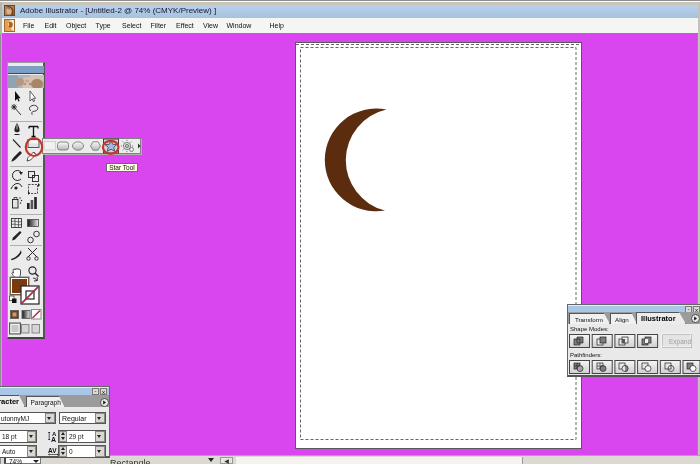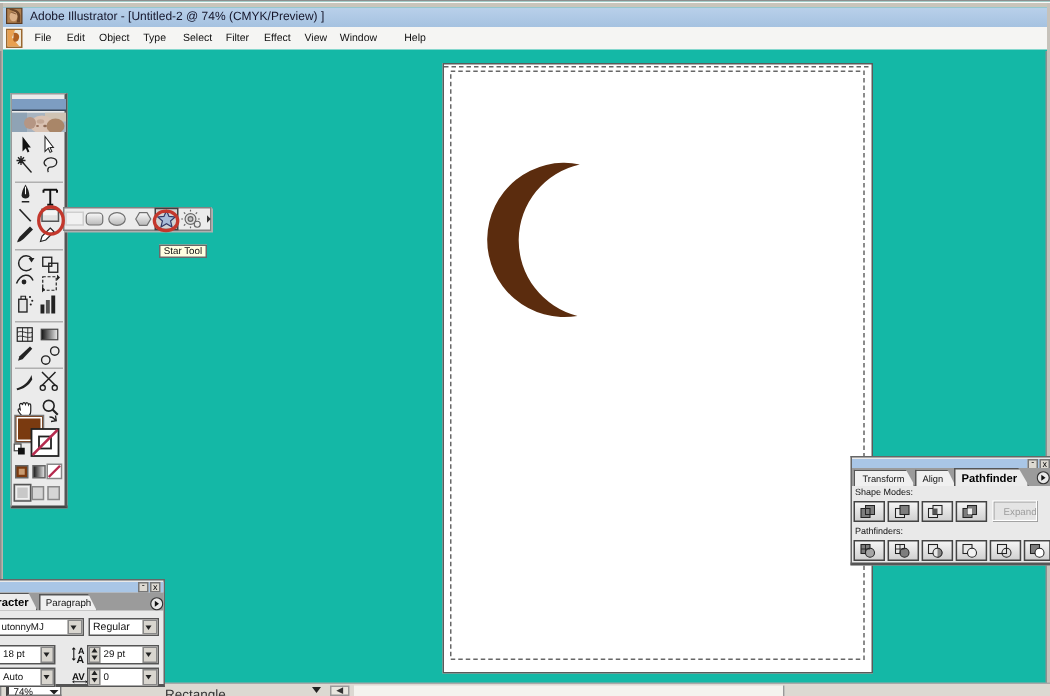--- a/index.html
+++ b/index.html
@@ -1,17 +1,17 @@
 <!DOCTYPE html>
 <html><head><meta charset="utf-8">
 <style>
 *{margin:0;padding:0;box-sizing:border-box}
 html,body{width:700px;height:464px;overflow:hidden;background:#fff;font-family:"Liberation Sans",sans-serif}
 .abs{position:absolute}
-#stage{position:relative;width:700px;height:464px;background:#14b8a6}
+#stage{position:relative;width:700px;height:464px;background:#d946ef}
 
 #fr-top1{left:0;top:0;width:700px;height:1px;background:#8e8e8e}
 #fr-top2{left:0;top:1px;width:700px;height:1px;background:#fafafa}
 #fr-top3{left:0;top:2px;width:700px;height:3px;background:#c9c5bb}
 #fr-left{left:0;top:2px;width:2px;height:462px;background:#b8b4ac}
 #fr-left2{left:0;top:34px;width:1px;height:430px;background:#8e8e8e}
 #titlebar{left:2px;top:5px;width:698px;height:13px;background:linear-gradient(#b9d0ea,#a5c2e0)}
 #titletext{left:20px;top:7px;font-size:8px;line-height:8px;color:#15152a}
 #menubar{left:2px;top:18px;width:698px;height:15px;background:#f5f5f3}
 .mi{top:22px;font-size:7px;line-height:8px;color:#101010}
@@ -199,21 +199,21 @@
  <ellipse cx="90.7" cy="17.3" rx="7.8" ry="6.5" fill="none" stroke="#c3372c" stroke-width="2.2"></ellipse>
 </svg>
 
 <div class="abs" style="left:567px;top:304px;width:133px;height:73px;background:#e9e9e9;border:1px solid #666;border-right:none;border-bottom:2px solid #555"></div>
 <div class="abs" style="left:568px;top:306px;width:132px;height:6px;background:#a9c6e6"></div>
 <div class="abs" style="left:685px;top:305.5px;width:7px;height:7px;background:#ddd9d1;border:1px solid #777;font-size:6px;line-height:5px;text-align:center;color:#000">-</div>
 <div class="abs" style="left:693px;top:305.5px;width:7px;height:7px;background:#ddd9d1;border:1px solid #777;font-size:6px;line-height:6px;text-align:center;color:#000">x</div>
 <div class="abs" style="left:568px;top:312px;width:132px;height:12px;background:#9b9b9b"></div>
 <div class="abs" style="left:569px;top:313px;width:41px;height:11px;background:#f0f0f0;border:1px solid #555;border-bottom:none;clip-path:polygon(0 0,85% 0,100% 100%,0 100%);font-size:6.2px;line-height:11px;color:#111;padding-left:5px">Transform</div>
 <div class="abs" style="left:610px;top:313px;width:27px;height:11px;background:#f0f0f0;border:1px solid #555;border-bottom:none;clip-path:polygon(0 0,80% 0,100% 100%,0 100%);font-size:6.2px;line-height:11px;color:#111;padding-left:4px">Align</div>
-<div class="abs" style="left:636px;top:312px;width:50px;height:12px;background:#ececec;border:1px solid #555;border-bottom:none;clip-path:polygon(0 0,86% 0,100% 100%,0 100%);font-weight:bold;font-size:7.5px;line-height:12px;color:#000;padding-left:4px">Pathfinder</div>
+<div class="abs" style="left:636px;top:312px;width:50px;height:12px;background:#ececec;border:1px solid #555;border-bottom:none;clip-path:polygon(0 0,86% 0,100% 100%,0 100%);font-weight:bold;font-size:7.5px;line-height:12px;color:#000;padding-left:4px">Illustrator</div>
 <svg class="abs" style="left:691px;top:313px" width="9" height="11" viewBox="0 0 9 11">
       <circle cx="4.5" cy="5.5" r="4" fill="#e8e8e8" stroke="#333" stroke-width="0.8"></circle>
       <path d="M3.2,3.5 L6,5.5 L3.2,7.5 Z" fill="#111"></path>
     </svg>
 <div class="abs" style="left:570px;top:326px;font-size:6px;color:#111">Shape Modes:</div>
 <div class="abs" style="left:570px;top:351.5px;font-size:6px;color:#111">Pathfinders:</div>
 <svg class="abs" style="left:567px;top:330px" width="133" height="46" viewBox="0 0 133 46">
  <defs>
         <linearGradient id="pbv" x1="0" y1="0" x2="0" y2="1">
           <stop offset="0" stop-color="#f6f6f6"></stop>

